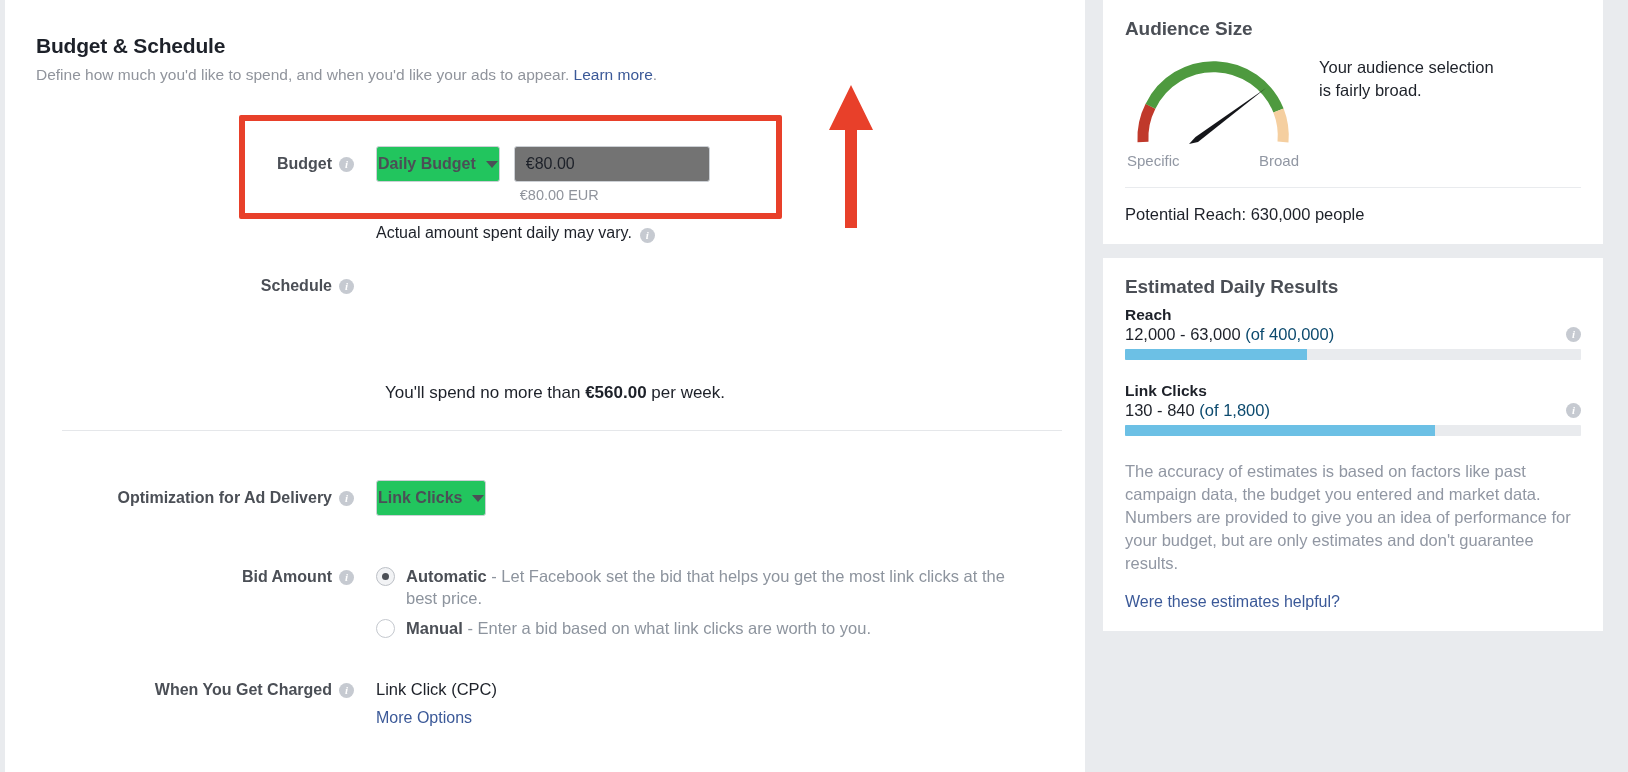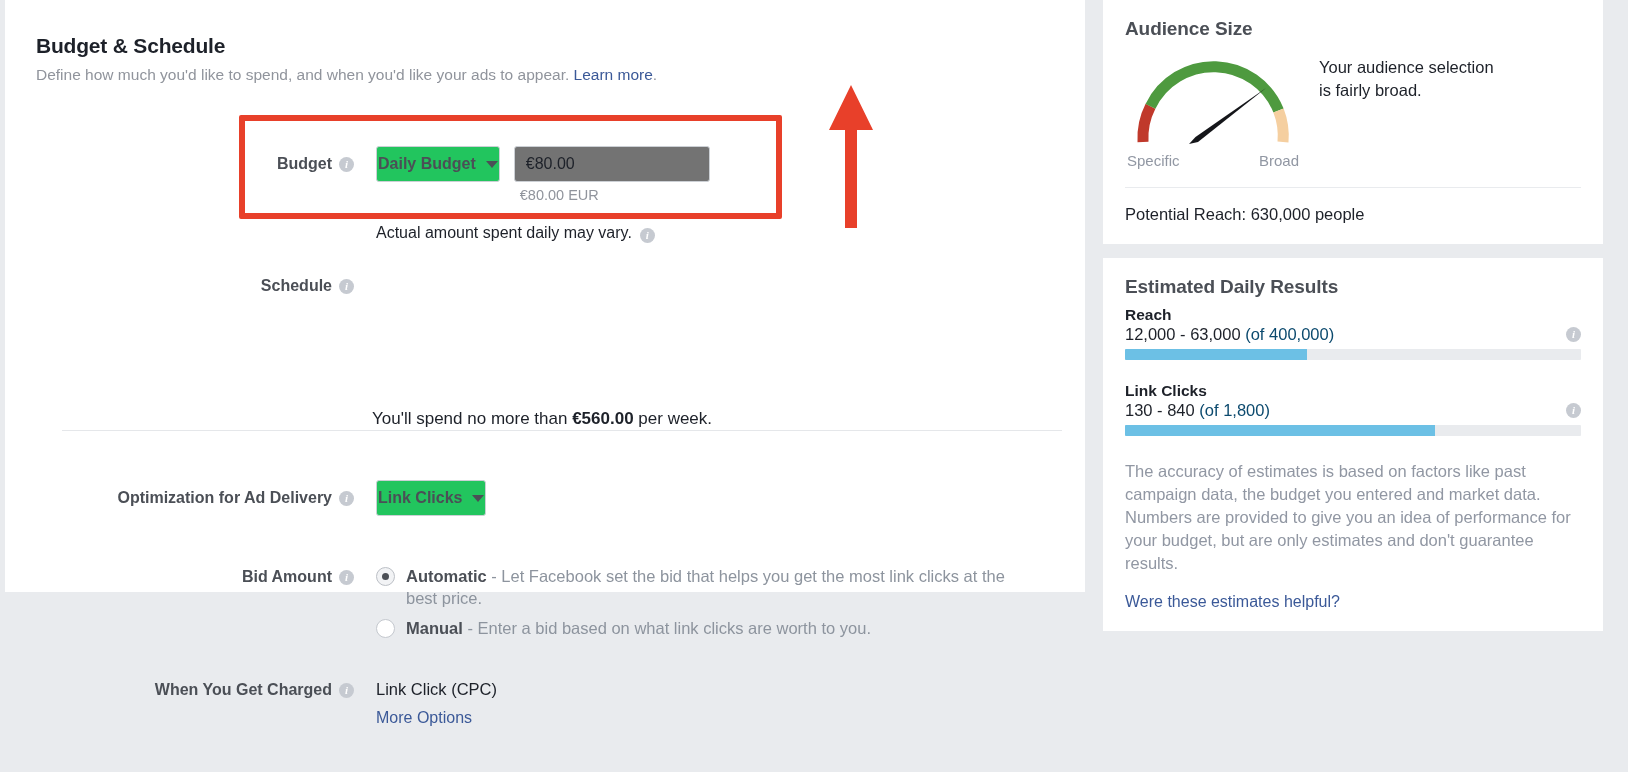--- a/index.html
+++ b/index.html
@@ -15,21 +15,21 @@
     width: 1628px; height: 772px;
     display: flex;
     background: #e9ebee;
     overflow: hidden;
   }
 
   
   .main-panel {
     position: relative;
     width: 1085px;
-    height: 592px;
+    height: 772px;
     background: #ffffff;
     border-left: 5px solid #e9ebee;
   }
 
   .section-head { position: absolute; left: 31px; top: 33px; }
   .section-title {
     font-size: 21px; font-weight: bold; color: #1d2129;
     letter-spacing: -0.2px; line-height: 26px;
   }
   .section-sub {
@@ -218,21 +218,21 @@
       <span class="info"></span>
     </div>
 
     <div class="row" style="left:57px; top:274px; width:800px;">
       <div class="row-label" style="width:292px; height:24px;">
         <span>Schedule</span>
         <span class="info"></span>
       </div>
     </div>
 
-    <div class="spend-text" style="position:absolute; left:367px; top:383px;margin-top:26px;">
+    <div class="spend-text" style="position:absolute; left:380px; top:383px;">
       <span>You'll spend no more than </span><b>€560.00</b><span> per week.</span>
     </div>
 
     <div class="divider"></div>
 
     <div class="row" style="left:57px; top:480px; width:700px;">
       <div class="row-label" style="width:292px; height:36px;">
         <span>Optimization for Ad Delivery</span>
         <span class="info"></span>
       </div>

